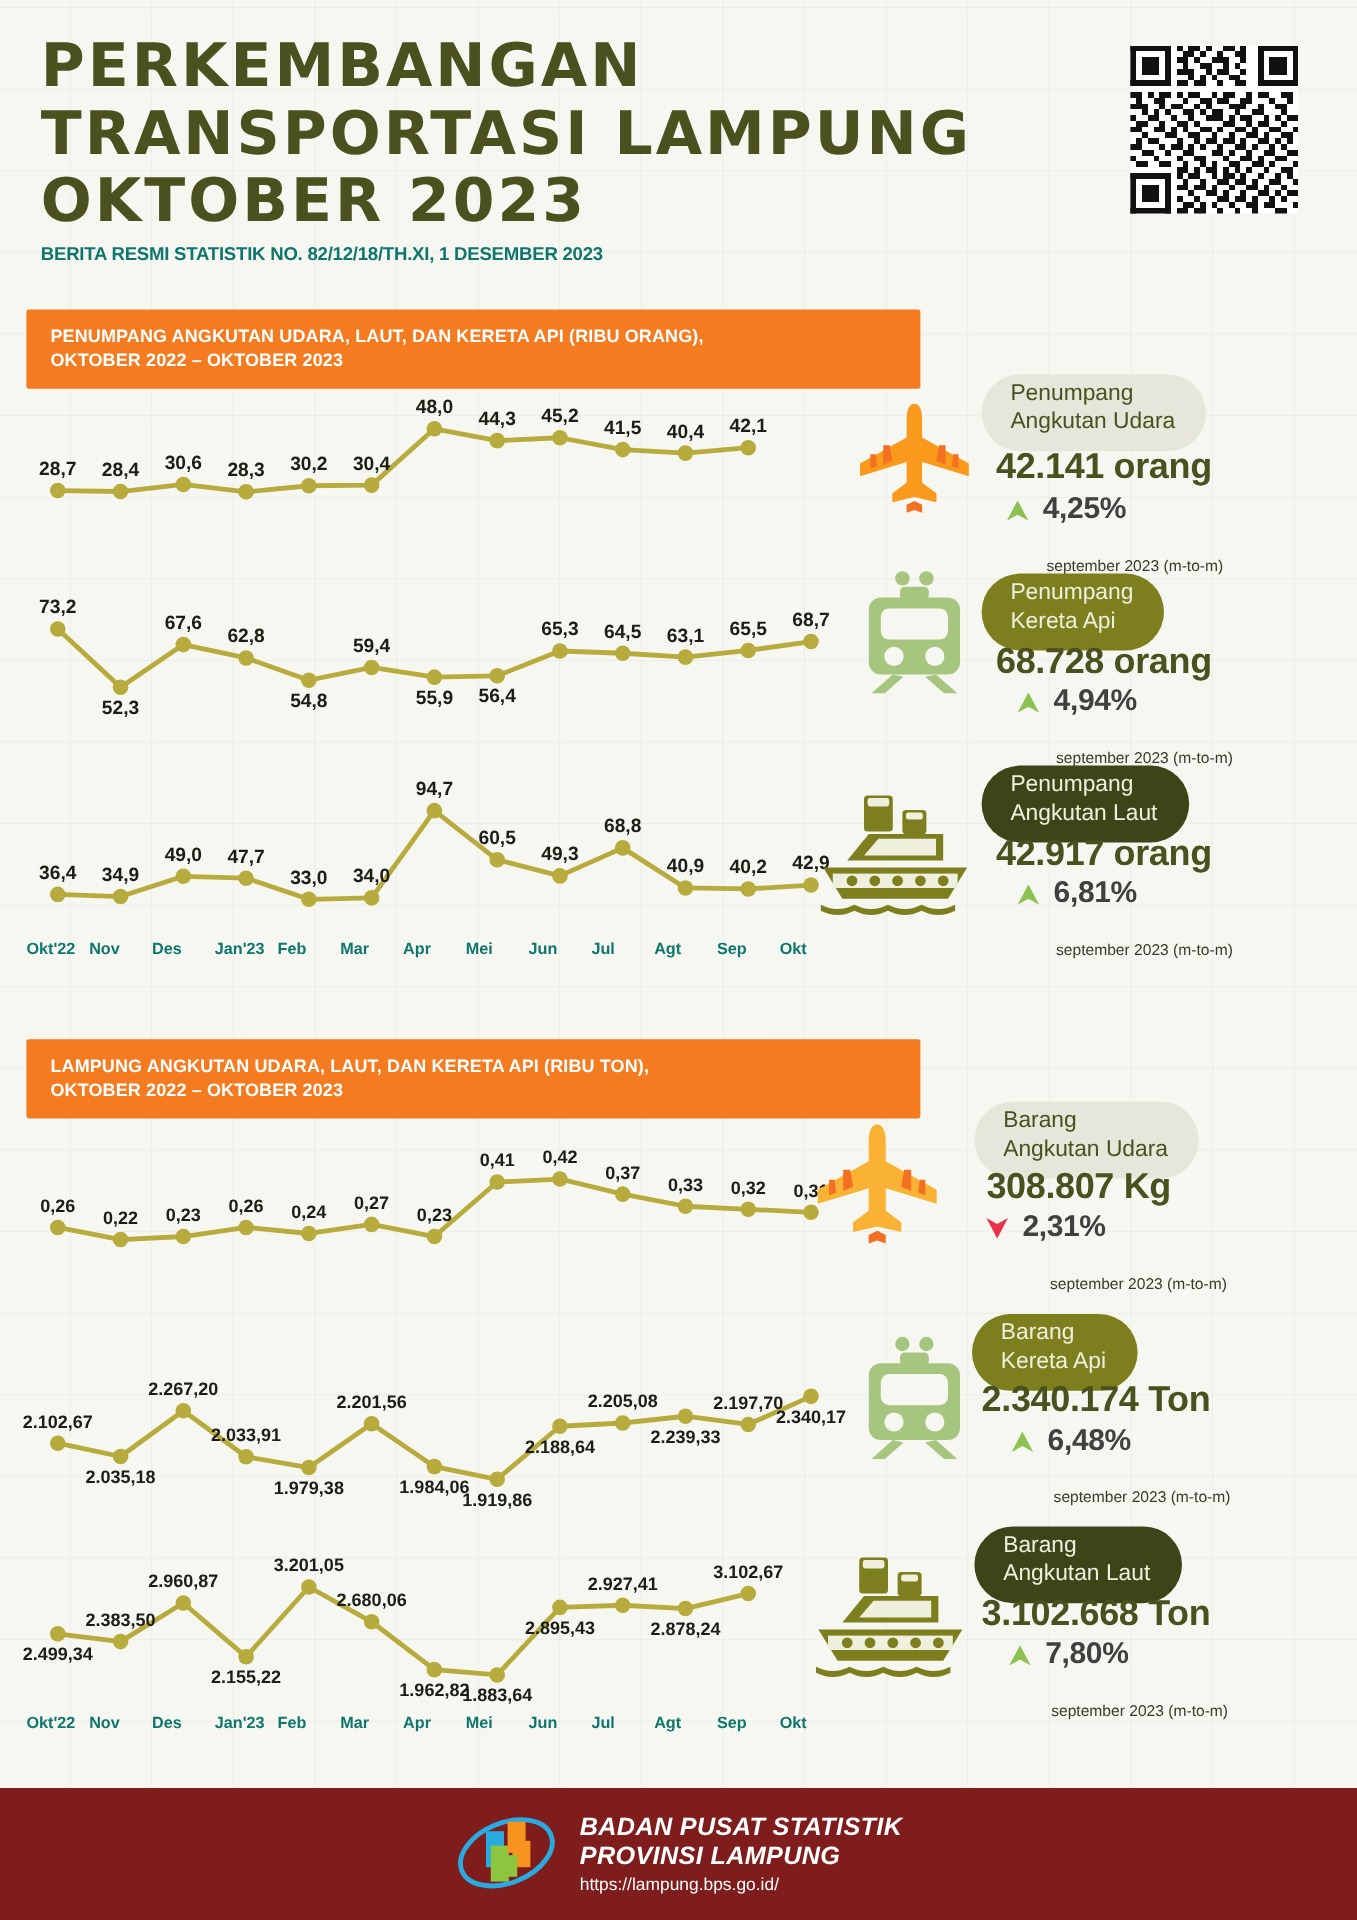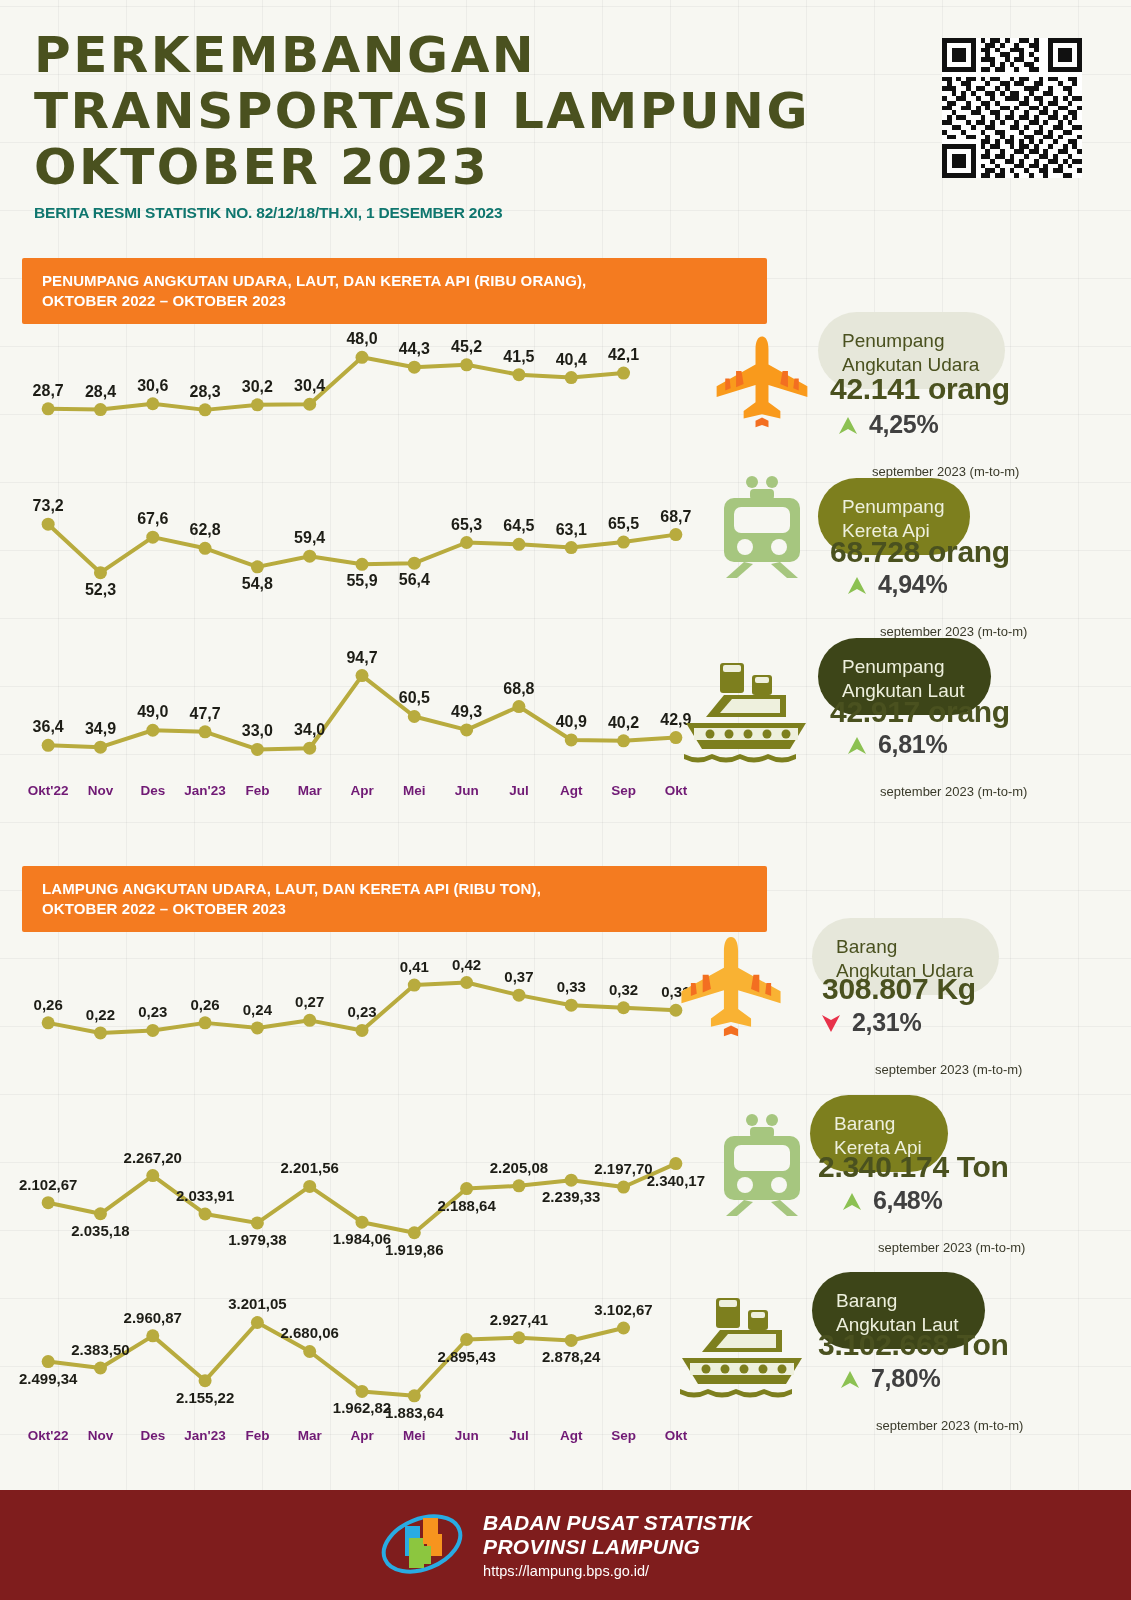--- a/index.html
+++ b/index.html
@@ -69,40 +69,39 @@
   .chart { position: absolute; left: 38px; }
   .chart svg { display: block; overflow: visible; }
   .axis-row {
     position: absolute;
     left: 22px;
     width: 680px;
     display: flex;
   }
   .axis-lbl {
     flex: 1;
-    text-align: center;
     font-family: "Liberation Sans", sans-serif;
     font-weight: bold;
     font-size: 13.5px;
-    color: #701a75;
+    color: #0f766e;
   }
 
   .dlabel {
     font-family: "Liberation Sans", sans-serif;
     font-weight: bold;
     fill: #1d1d16;
     text-anchor: middle;
   }
 
   
   .card { position: absolute; }
   .pill {
     position: absolute;
     border-radius: 40px;
-    padding: 17px 26px 12px 24px;
+    padding: 4px 26px 12px 24px;
     display: inline-block;
   }
   .pill-l1, .pill-l2 {
     font-family: "Liberation Sans", sans-serif;
     font-size: 19px;
     line-height: 24px;
     font-weight: normal;
     white-space: nowrap;
   }
   .bigval {

